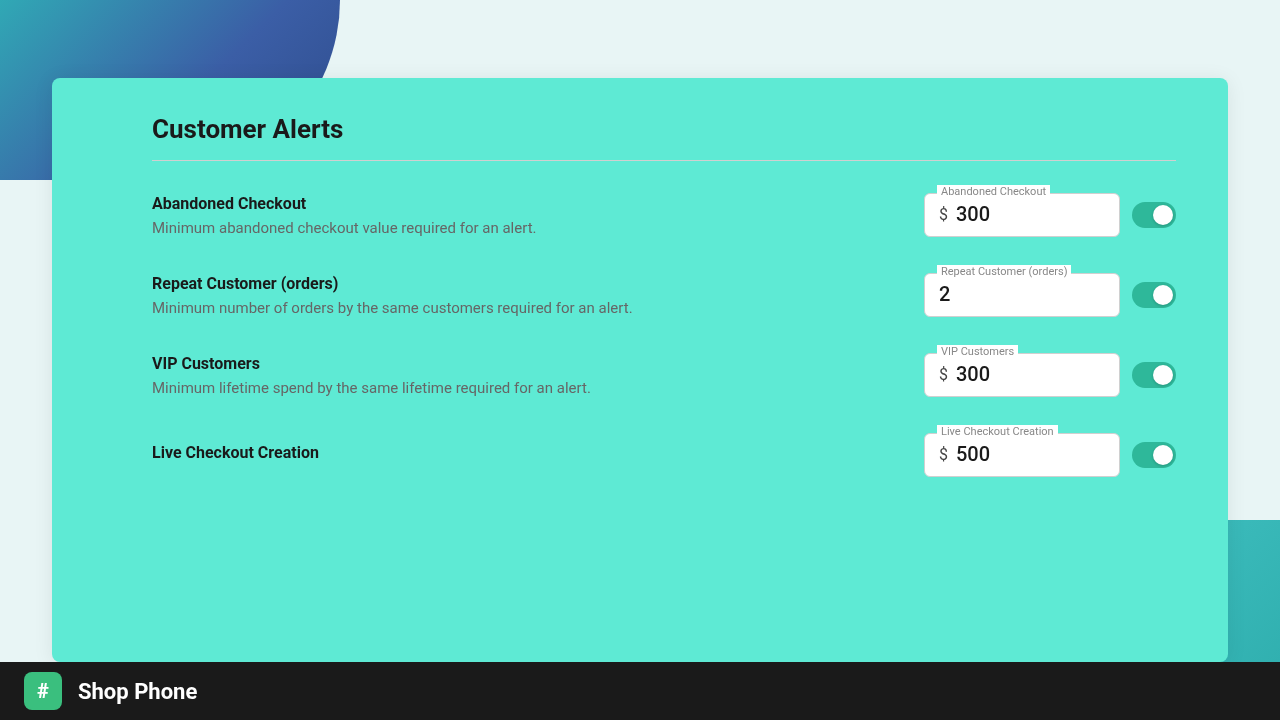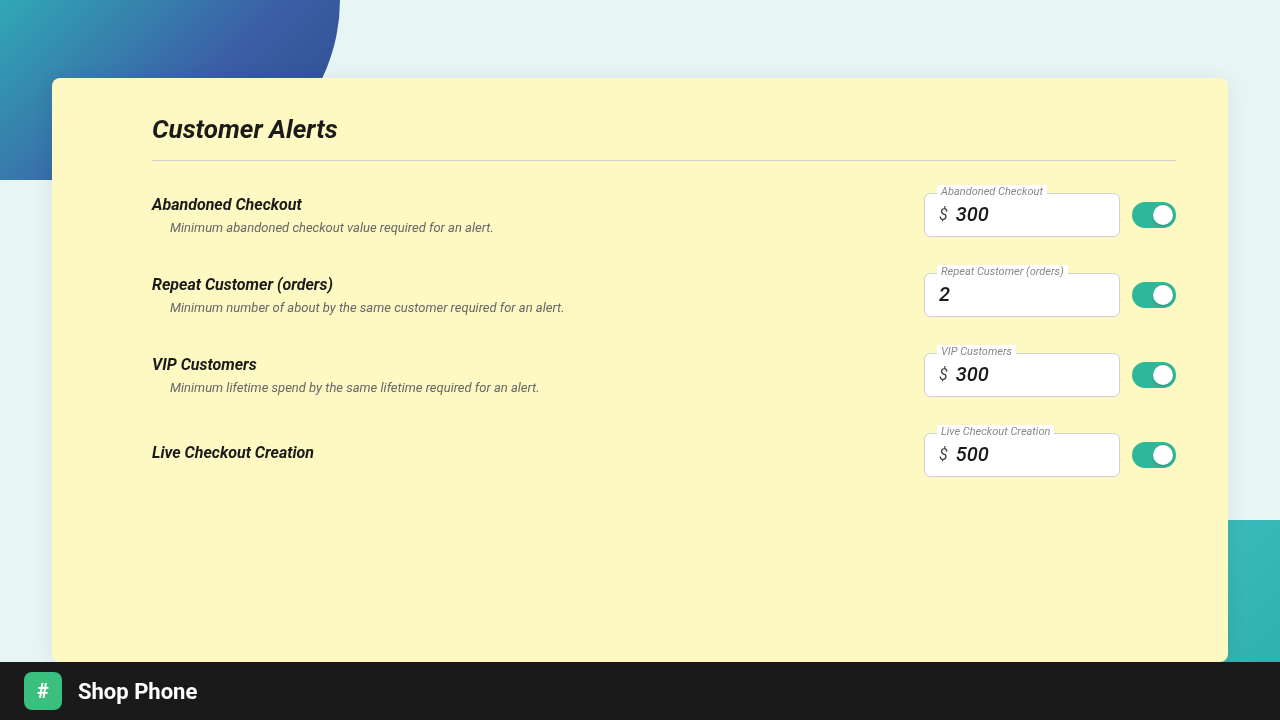--- a/index.html
+++ b/index.html
@@ -36,26 +36,25 @@
       z-index: 0;
     }
 
     
     .main-card {
       position: absolute;
       top: 78px;
       left: 52px;
       right: 52px;
       bottom: 58px;
-      background: #fef9c3;
+      background: #5eead4;
       border-radius: 8px;
       z-index: 1;
       padding: 36px 52px 40px 100px;
       box-shadow: 0 2px 20px rgba(0,0,0,0.08);
-      font-style: italic;
     }
 
     .page-title {
       font-size: 26px;
       font-weight: 700;
       color: #1a1a1a;
       margin-bottom: 16px;
     }
 
     .title-divider {
@@ -77,23 +76,22 @@
     }
 
     .alert-title {
       font-size: 16px;
       font-weight: 700;
       color: #1a1a1a;
       margin-bottom: 6px;
     }
 
     .alert-desc {
-      font-size: 13px;
+      font-size: 15px;
       color: #666666;
-      margin-left: 18px;
     }
 
     .alert-control {
       display: flex;
       align-items: center;
       gap: 12px;
     }
 
     
     .fieldset-box {
@@ -229,21 +227,21 @@
           <div class="toggle">
             <div class="toggle-track">
               <div class="toggle-thumb"></div>
             </div>
           </div>
         </div>
       </div>
       <div class="alert-row">
         <div class="alert-info">
           <div class="alert-title">Repeat Customer (orders)</div>
-          <div class="alert-desc">Minimum number of about by the same customer required for an alert.</div>
+          <div class="alert-desc">Minimum number of orders by the same customers required for an alert.</div>
         </div>
         <div class="alert-control">
           <div class="fieldset-box">
             <span class="fieldset-legend">Repeat Customer (orders)</span>
             <div class="fieldset-content">
               <span class="fieldset-value-plain">2</span>
             </div>
           </div>
           <div class="toggle">
             <div class="toggle-track">

